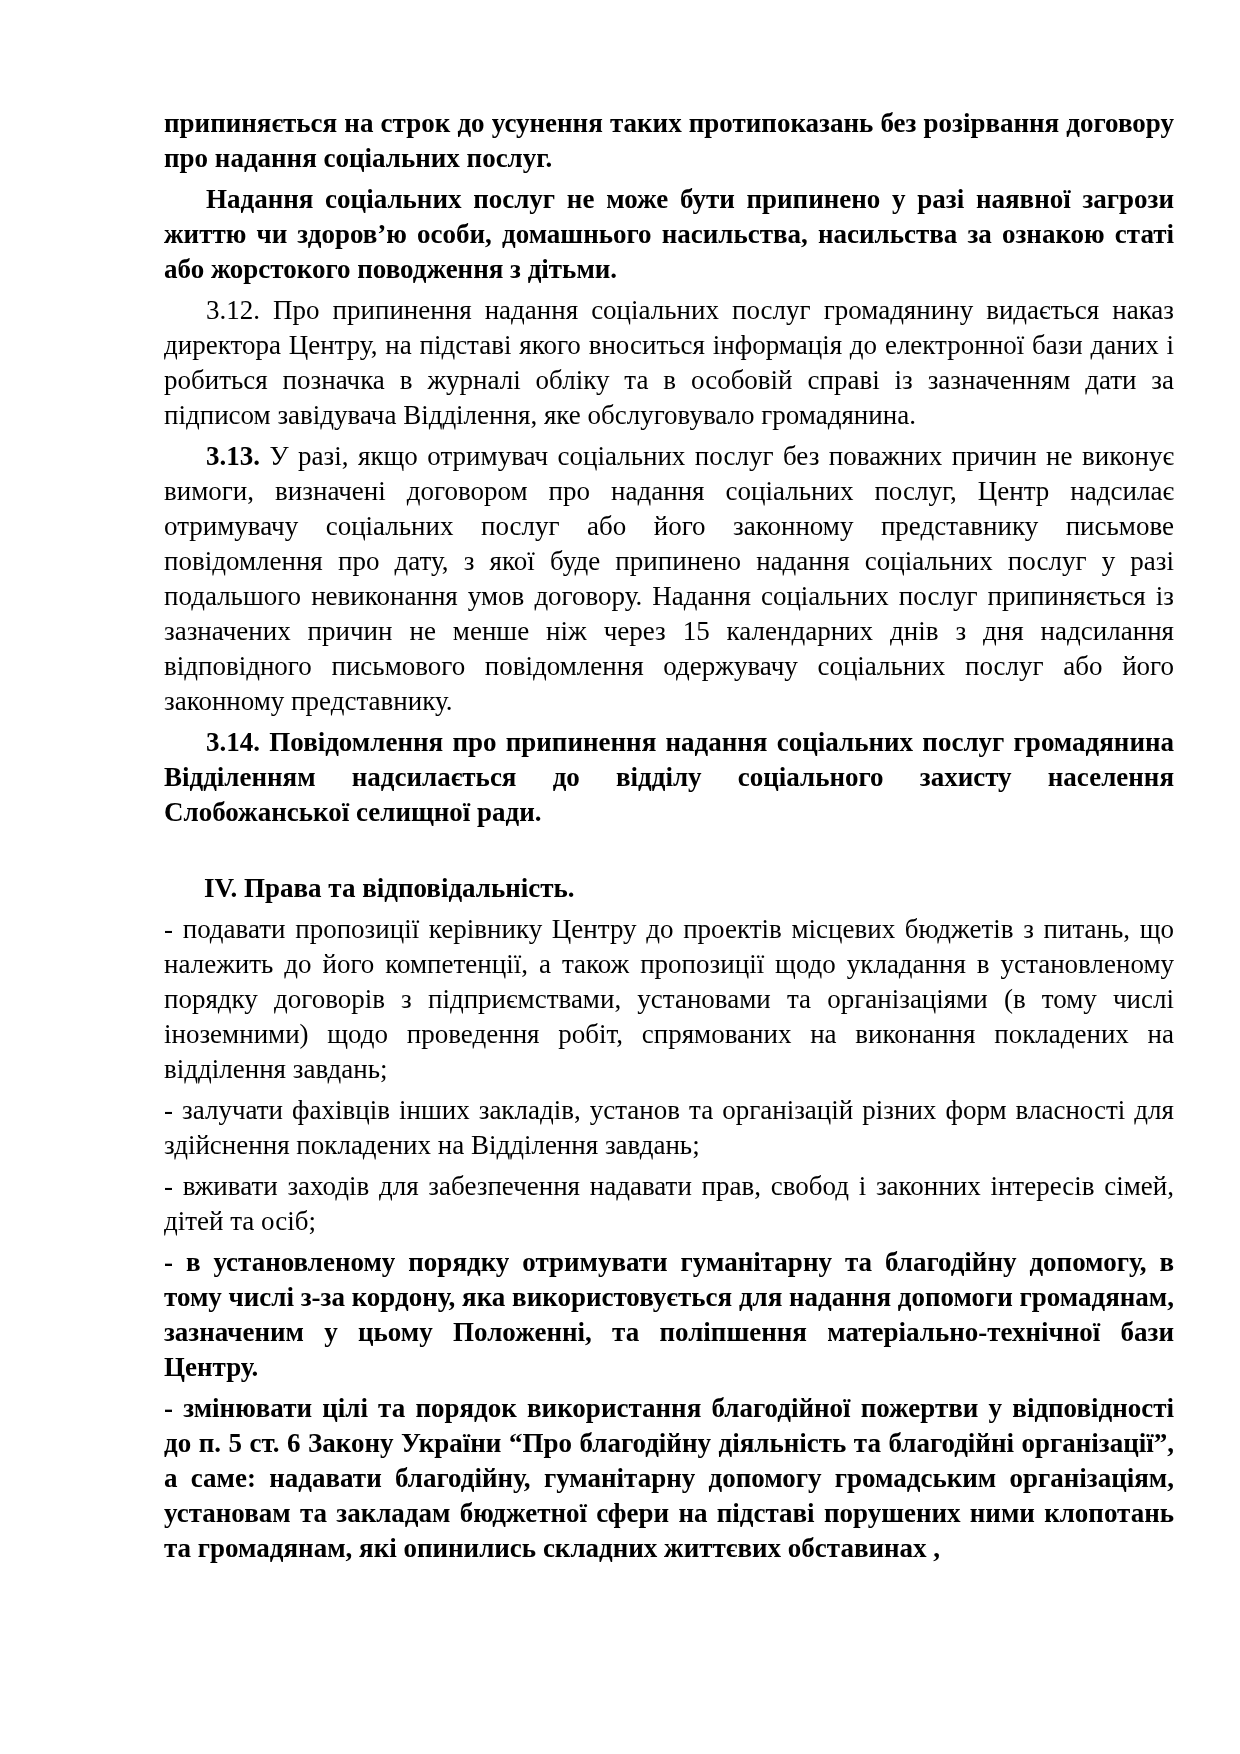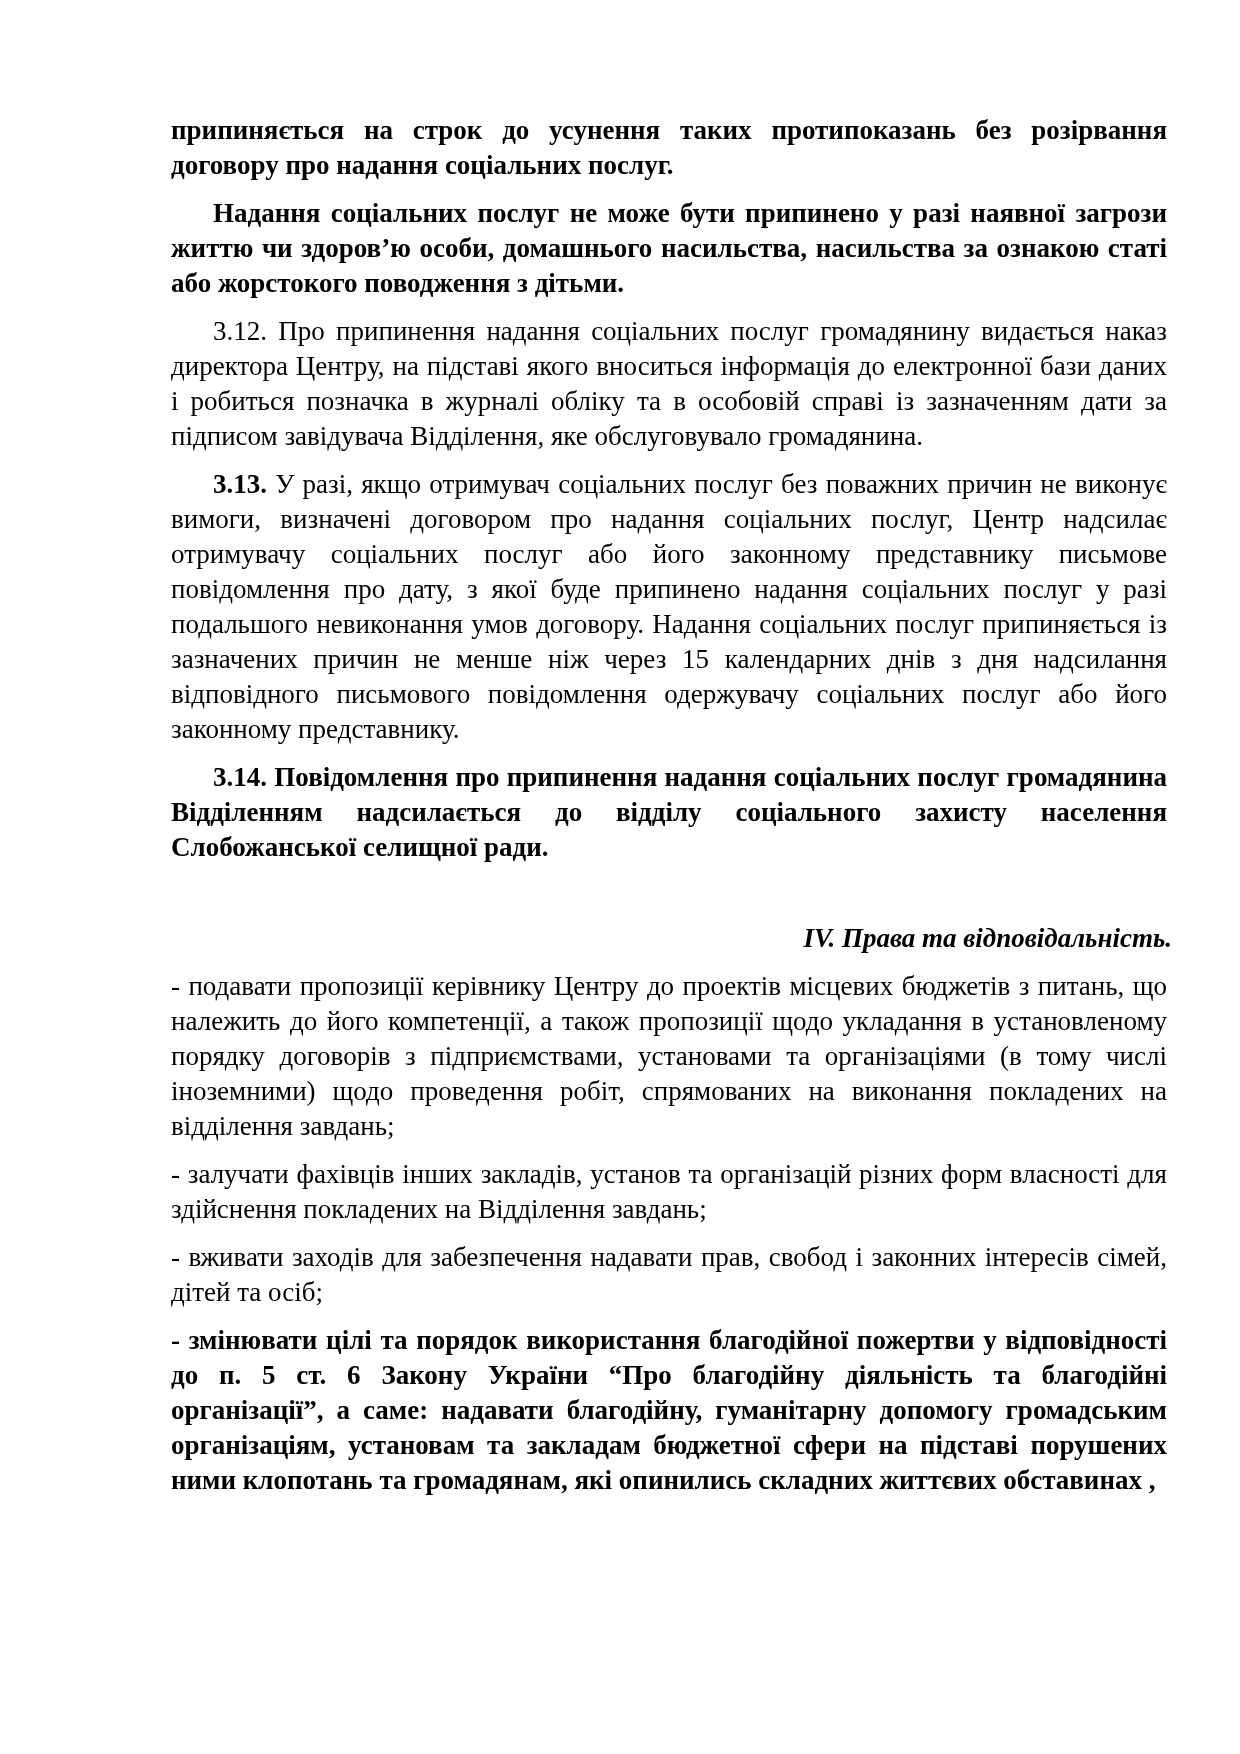--- a/index.html
+++ b/index.html
@@ -14,35 +14,34 @@
     box-sizing: border-box;
     background: #ffffff;
     color: #000000;
     padding: 100px 60px 40px 158px;
     font-family: "Liberation Serif", "DejaVu Serif", serif;
     font-size: 27px;
     line-height: 35px;
     overflow: hidden;
   }
   .para {
-    margin: 13px;
+    margin: 6px;
     text-align: justify;
   }
   .indent {
     text-indent: 42px;
   }
   .bold {
     font-weight: 700;
   }
   .heading {
-    margin: 8px;
+    margin: 0;
     padding-left: 46px;
     font-weight: 700;
-    text-align: right;
-    font-style: italic;
+    text-align: left;
   }
   .blank-line {
     height: 35px;
   }
 </style>
 </head>
 <body>
 
 <div class="page">
 
@@ -70,15 +69,16 @@
   </p>
 
   <div class="blank-line"></div>
 
   <p class="heading">IV. Права та відповідальність.</p>
 
 
   <p class="para">- подавати пропозиції керівнику Центру до проектів місцевих бюджетів з питань, що належить до його компетенції, а також пропозиції щодо укладання в установленому порядку договорів з підприємствами, установами та організаціями (в тому числі іноземними) щодо проведення робіт, спрямованих на виконання покладених на відділення завдань;</p>
   <p class="para">- залучати фахівців інших закладів, установ та організацій різних форм власності для здійснення покладених на Відділення завдань;</p>
   <p class="para">- вживати заходів для забезпечення надавати прав, свобод і законних інтересів сімей, дітей та осіб;</p>
+  <p class="para bold">- в установленому порядку отримувати гуманітарну та благодійну допомогу, в тому числі з-за кордону, яка використовується для надання допомоги громадянам, зазначеним у цьому Положенні, та поліпшення матеріально-технічної бази Центру.</p>
   <p class="para bold">- змінювати цілі та порядок використання благодійної пожертви у відповідності до п. 5 ст. 6 Закону України “Про благодійну діяльність та благодійні організації”, а саме: надавати благодійну, гуманітарну допомогу громадським організаціям, установам та закладам бюджетної сфери на підставі порушених ними клопотань та громадянам, які опинились складних життєвих обставинах ,</p>
 
 </div>
 
 </body></html>

